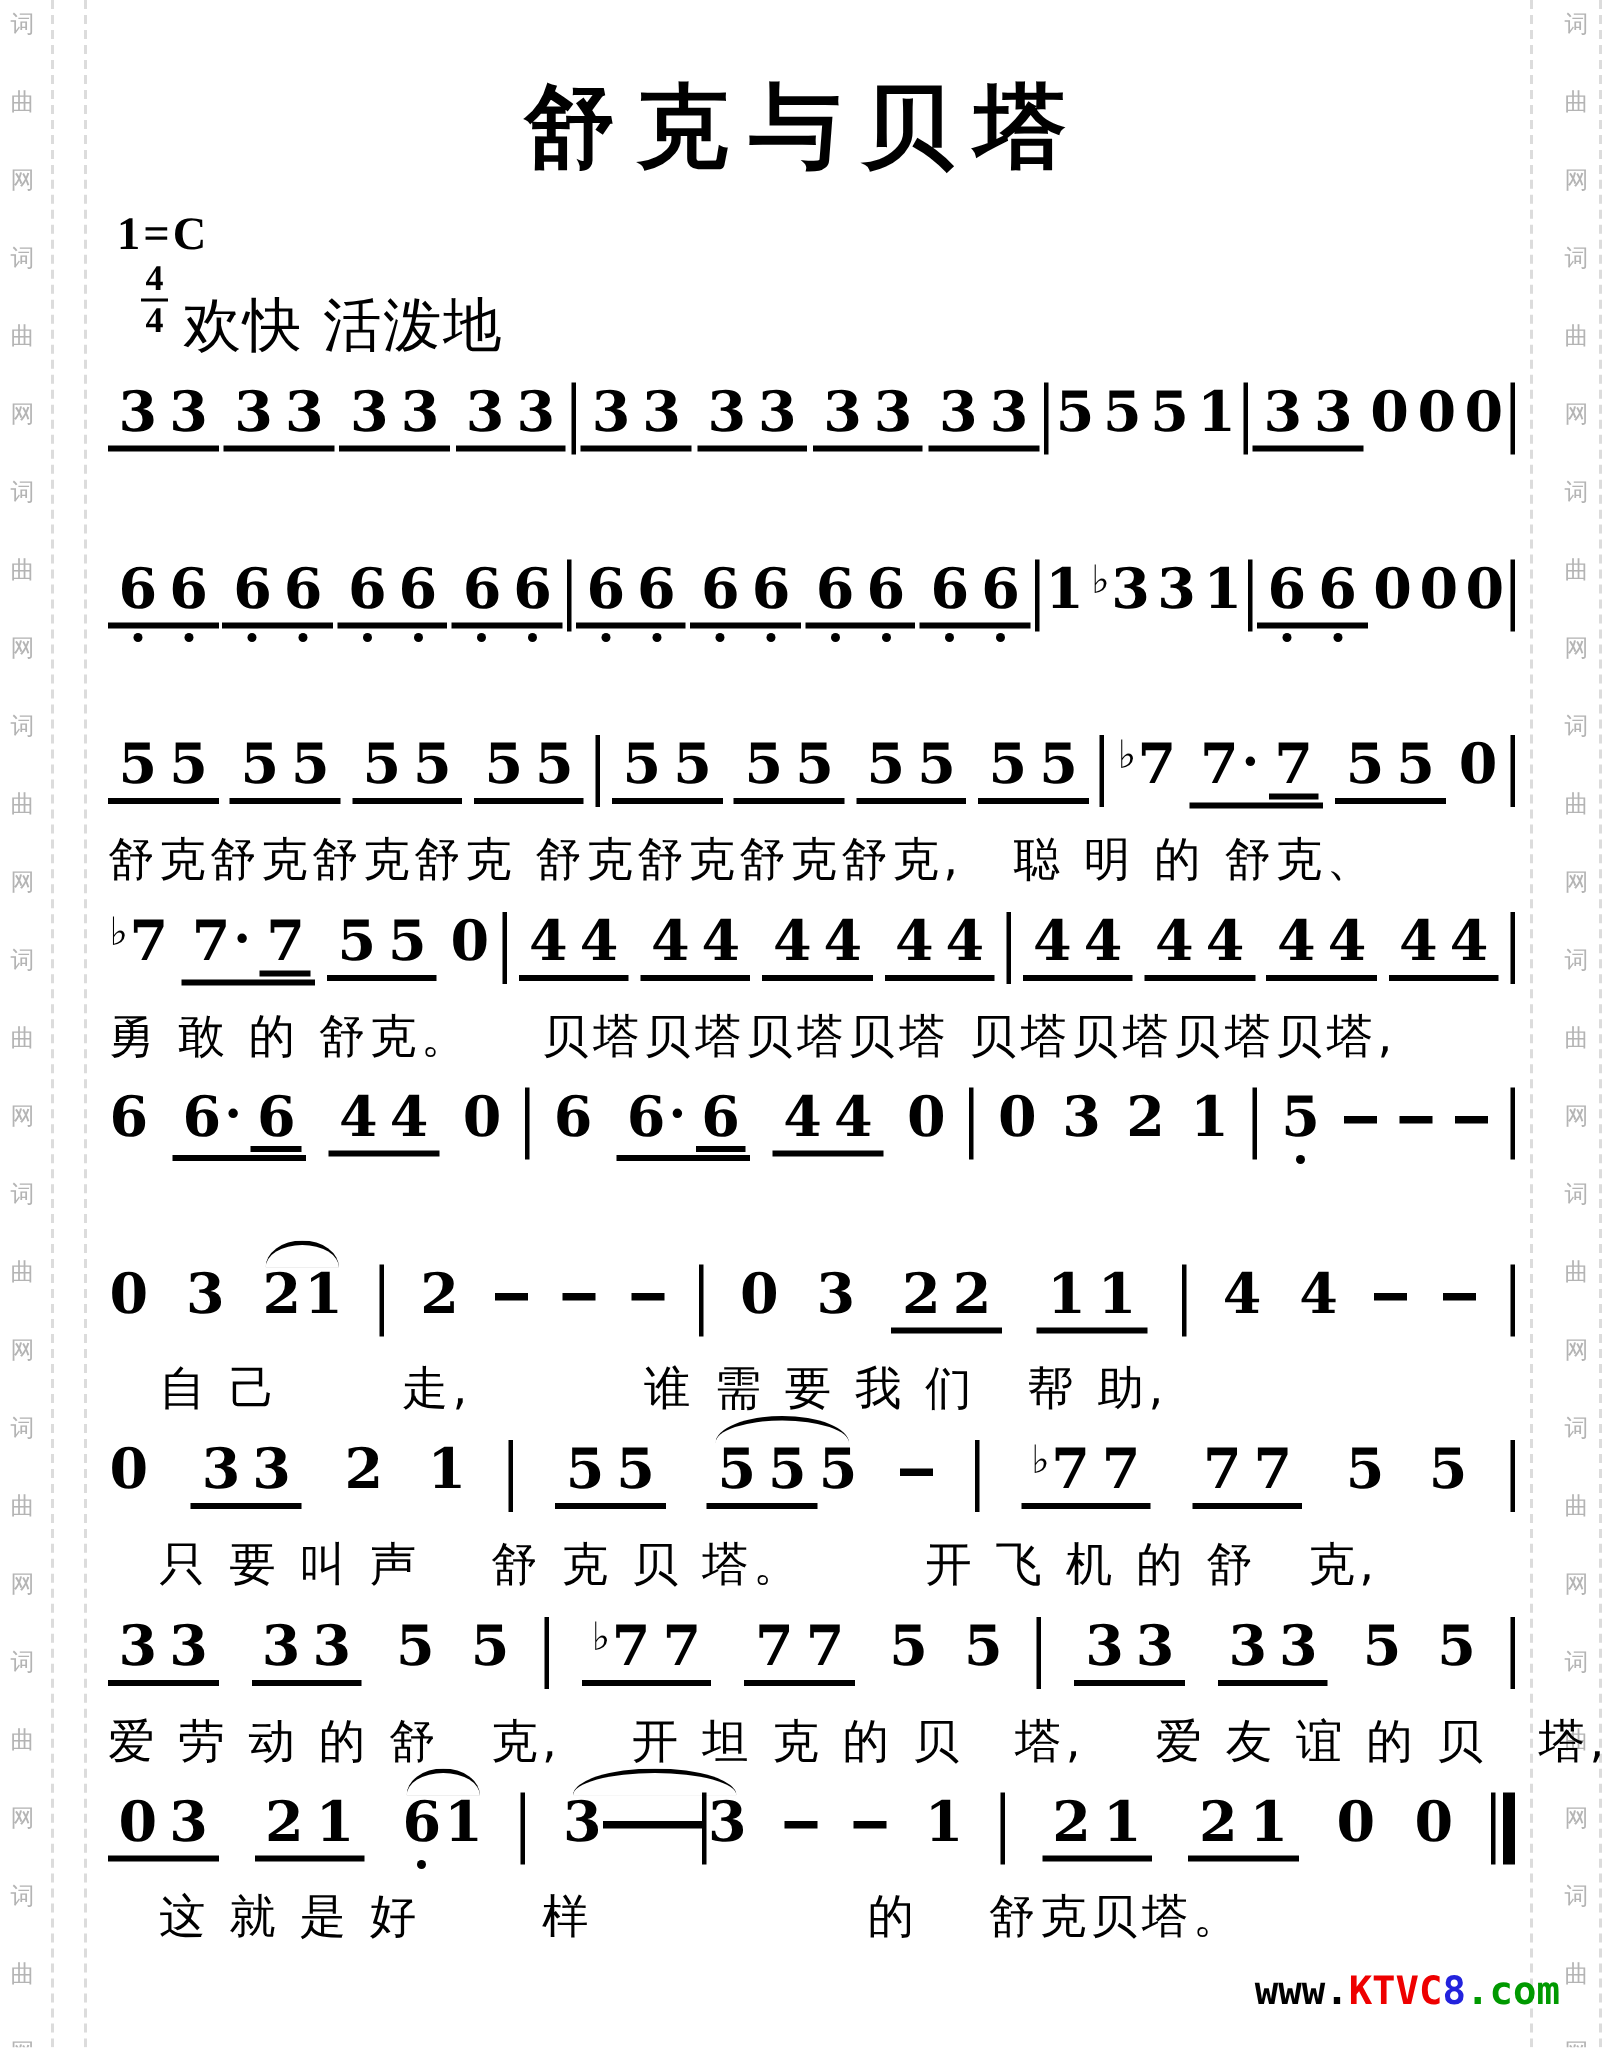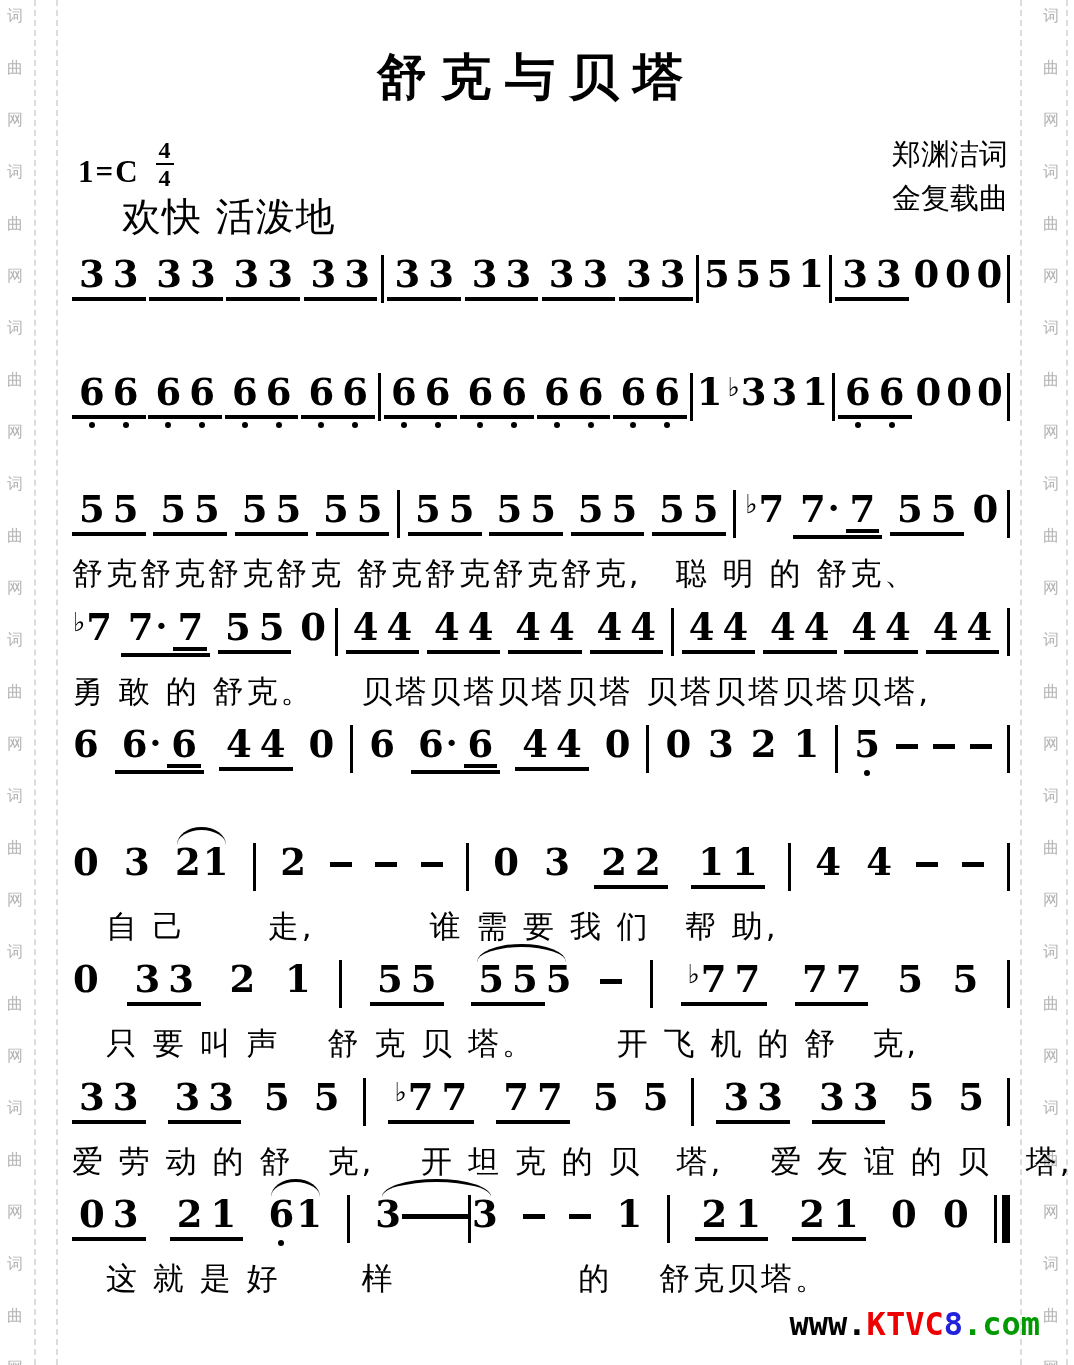--- a/index.html
+++ b/index.html
@@ -12,23 +12,23 @@
             color:#b4b4b4; font-size:16px; line-height:16px; text-align:center; width:18px;
             font-family:"DejaVu Sans", sans-serif; }
   .wm-col.left { left:6px; }
   .wm-col.right { left:1042px; }
   .edge-dash { position:absolute; top:0; height:100%; width:0; border-left:2px dashed #dcdcdc; }
   .edge-dash.d1 { left:34px; } .edge-dash.d2 { left:56px; }
   .edge-dash.d3 { left:1020px; } .edge-dash.d4 { left:1066px; }
   
   .title { position:absolute; top:44px; left:0; width:100%; text-align:center;
            font-family:"DejaVu Serif","Liberation Serif",serif; font-weight:bold;
-           font-size:50px; letter-spacing:14px; }
-  .keyrow { position:absolute; left:78px; top:138px; display:flex; align-items:flex-end;
-            font-family:"Liberation Serif",serif; font-weight:bold; }
+           font-size:61px; letter-spacing:14px; }
+  .keyrow { position:absolute; left:78px; top:138px; display:flex; align-items:flex-start;
+            font-family:"Liberation Serif",serif; font-weight:bold;flex-direction:column; }
   .key-label { font-size:31px; letter-spacing:2px; }
   .timesig { display:flex; flex-direction:column; margin-left:16px; align-items:center; }
   .timesig .num { font-size:24px; line-height:24px; padding:0 3px; }
   .timesig .num.top { border-bottom:2px solid #000; padding-bottom:1px; margin-bottom:1px; }
   .tempo { position:absolute; left:76px; top:190px; font-size:39px; letter-spacing:1px;margin-left:46px; }
   .credits { position:absolute; right:66px; top:132px; text-align:right;
              font-size:29px; line-height:44px; }
   
   .music { position:absolute; left:72px; top:237px; width:938px; }
   .system { height:117.5px; }
@@ -52,21 +52,21 @@
   .endbar .thick { width:8px; height:48px; background:#000; }
   .dash { width:22px; height:5px; background:#000; margin-top:20px; }
   .slur { position:relative; display:flex; align-items:flex-start; }
   .slur::before { content:""; position:absolute; top:-15px; left:6%; right:6%; height:15px;
                   border-top:3px solid #000; border-radius:50% 50% 0 0 / 100% 100% 0 0; }
   .lyrics-row { margin-top:6px; font-size:31px; line-height:36px; white-space:pre;
                 letter-spacing:3px; font-family:"DejaVu Sans", sans-serif; }
   
   .footer { position:absolute; right:34px; bottom:22px;
             font-family:"DejaVu Sans Mono","Liberation Mono",monospace;
-            font-weight:bold; font-size:32px; letter-spacing:0px; }
+            font-weight:bold; font-size:26px; letter-spacing:0px; }
   .footer span { display:inline-block; }
 </style>
 </head>
 <body>
 
 <div class="page">
 
   <div class="wm-col left">
       <div>词</div>
       <div>曲</div>
@@ -135,24 +135,20 @@
   <div class="keyrow">
     <span class="key-label">1=C</span>
     <span class="timesig">
       <span class="num top">4</span>
       <span class="num">4</span>
     </span>
   </div>
 
   <div class="tempo">欢快 活泼地</div>
 
-  <div class="credits">
-    <div>郑渊洁词</div>
-    <div>金复载曲</div>
-  </div>
 
   <div class="music">
       <div class="system">
         <div class="notes-row">
           <div class="beam">
             <div class="note">
               <div class="digit">3</div>
             </div>
             <div class="note">
               <div class="digit">3</div>

